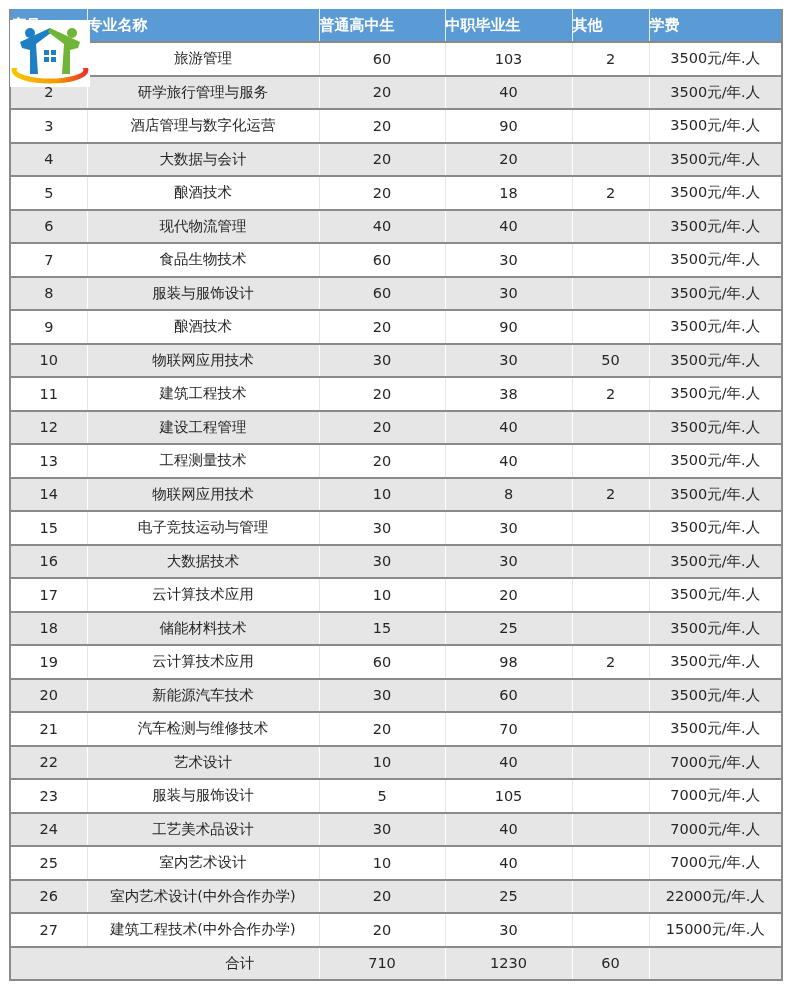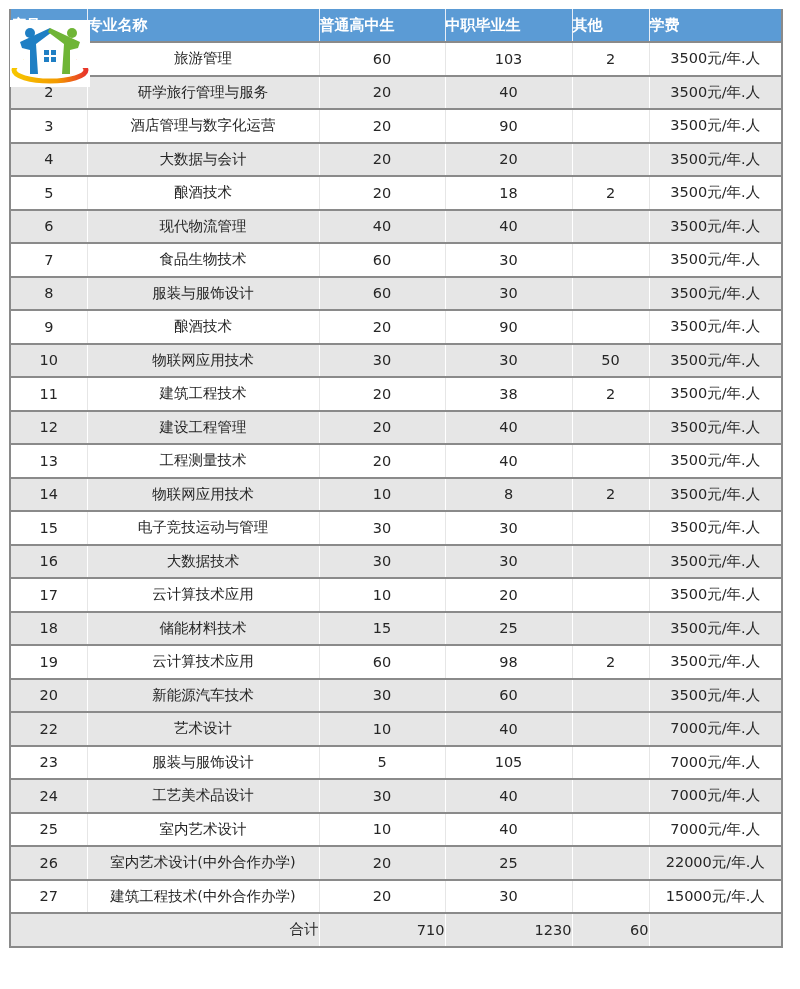--- a/index.html
+++ b/index.html
@@ -15,21 +15,21 @@
   .tbl col.c4 { width:77px; }
   .tbl col.c5 { width:133px; }
   .tbl th { background:#5b9bd5; color:#ffffff; font-weight:bold; font-size:15px;
             height:32px; padding:0; text-align:left; border-left:1px solid #e8eef6; border-right:1px solid #e8eef6;
             border-bottom:2px solid #8a8a8a; }
   .tbl td { font-size:14.5px; color:#262626; height:31.5px; padding:0; text-align:center;
             border-left:1px solid #ffffff; border-right:1px solid #ffffff; border-bottom:2px solid #8a8a8a; }
   .tbl tr.odd td { background:#ffffff; }
   .tbl tr.even td { background:#e6e6e6; }
   .tbl tr.odd td { border-left:1px solid #e6e6e6; border-right:1px solid #e6e6e6; }
-  .tbl tr.total td { background:#e6e6e6;text-align:right; }
+  .tbl tr.total td { background:#e6e6e6; }
   .logo { position:absolute; left:10px; top:20px; width:80px; height:67px; background:#ffffff; }
 </style>
 </head>
 <body>
 
 <table class="tbl">
   <colgroup>
       <col class="c0">
       <col class="c1">
       <col class="c2">
@@ -198,20 +198,28 @@
         <td>60</td>
         <td>98</td>
         <td>2</td>
         <td>3500元/年.人</td>
       </tr>
       <tr class="even">
         <td>20</td>
         <td>新能源汽车技术</td>
         <td>30</td>
         <td>60</td>
+        <td></td>
+        <td>3500元/年.人</td>
+      </tr>
+      <tr class="odd">
+        <td>21</td>
+        <td>汽车检测与维修技术</td>
+        <td>20</td>
+        <td>70</td>
         <td></td>
         <td>3500元/年.人</td>
       </tr>
       <tr class="even">
         <td>22</td>
         <td>艺术设计</td>
         <td>10</td>
         <td>40</td>
         <td></td>
         <td>7000元/年.人</td>

